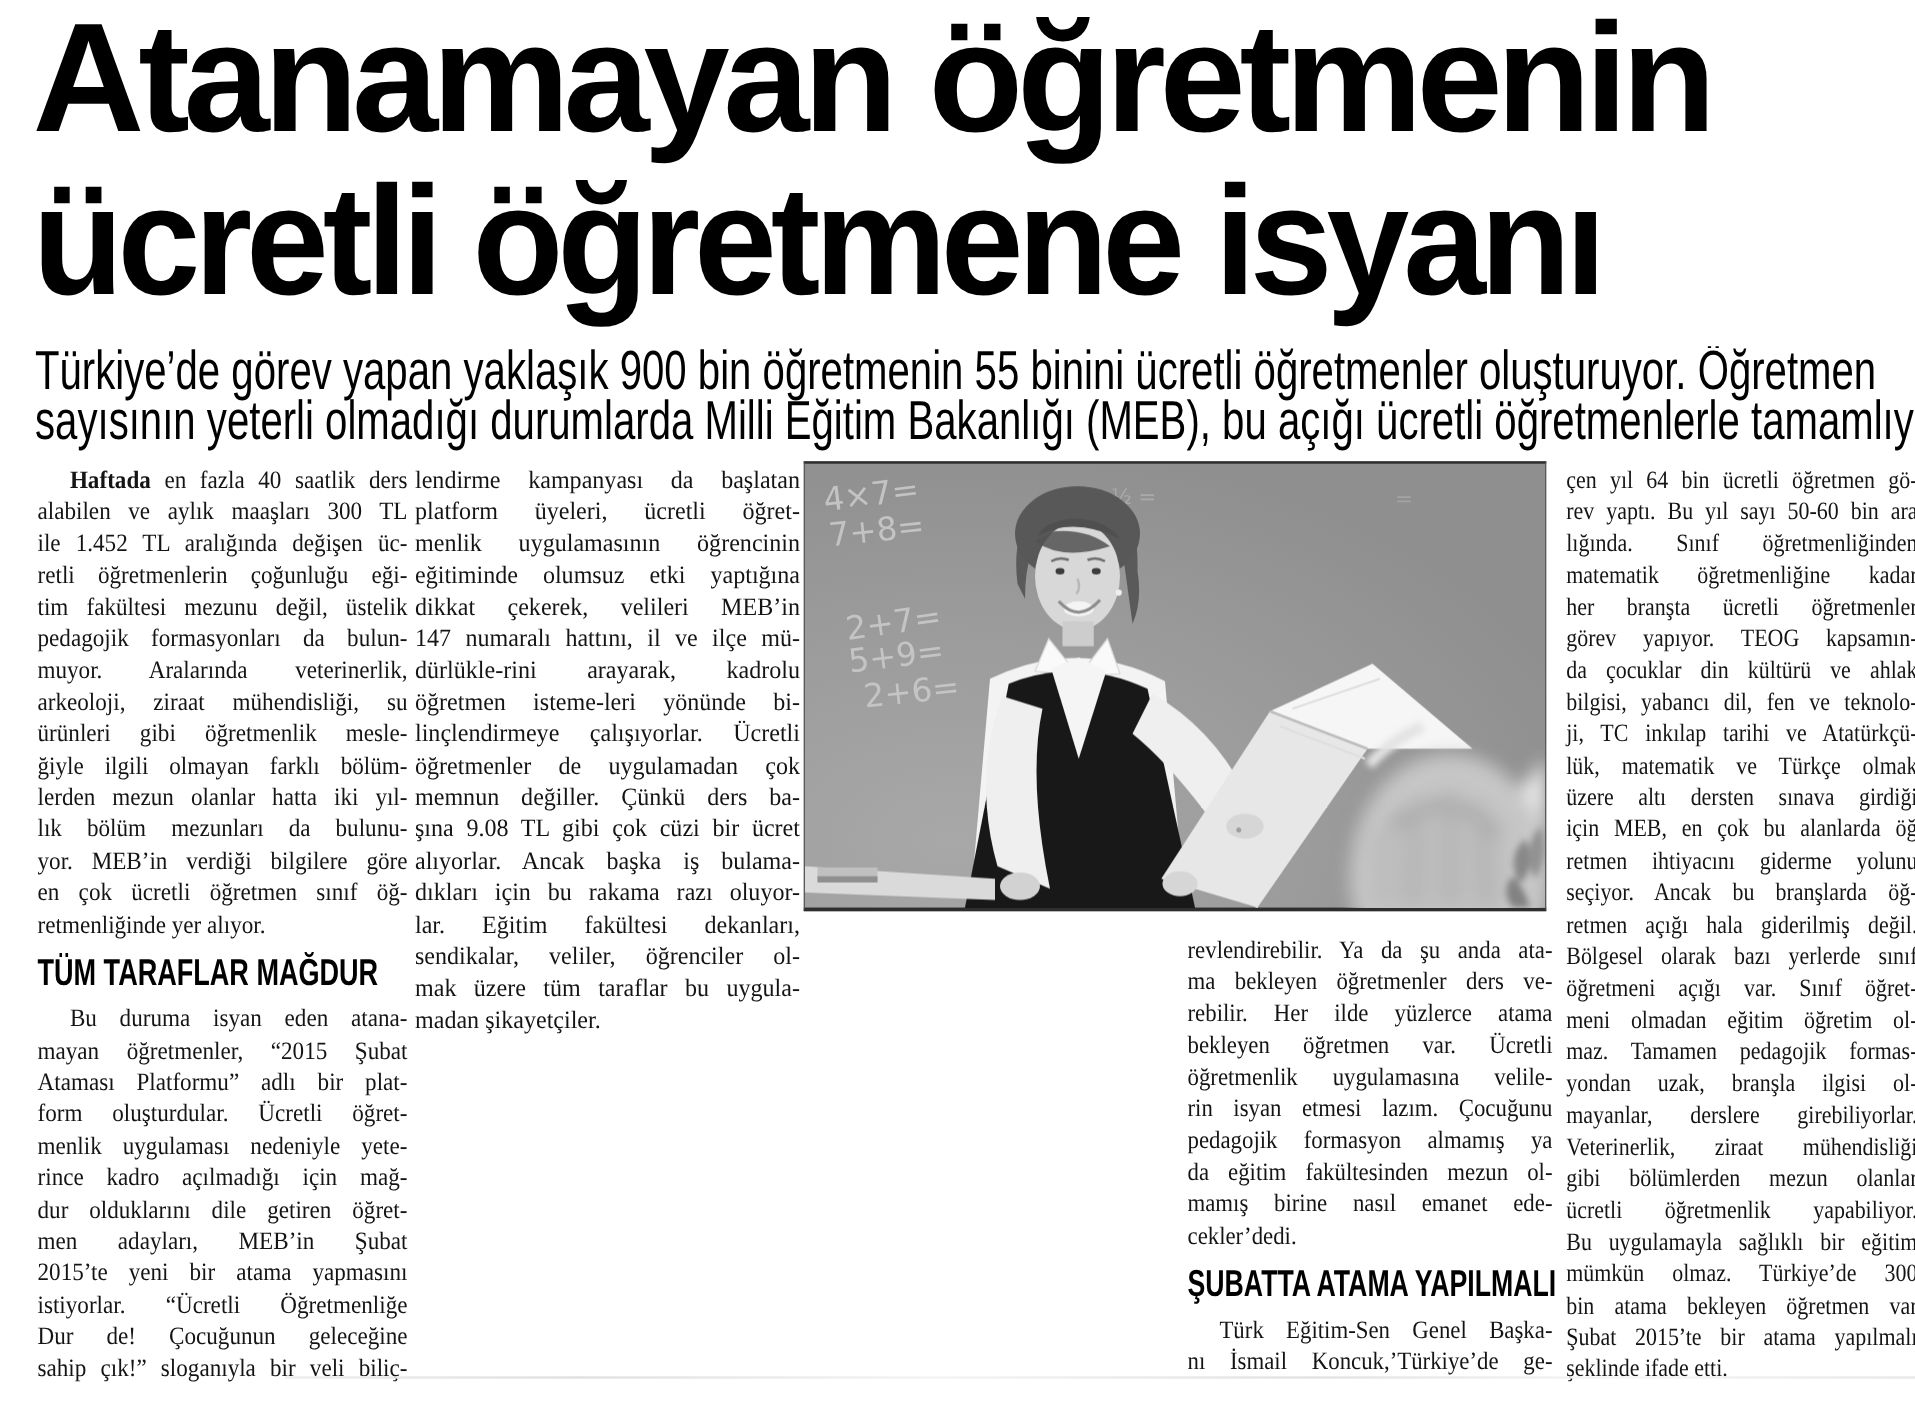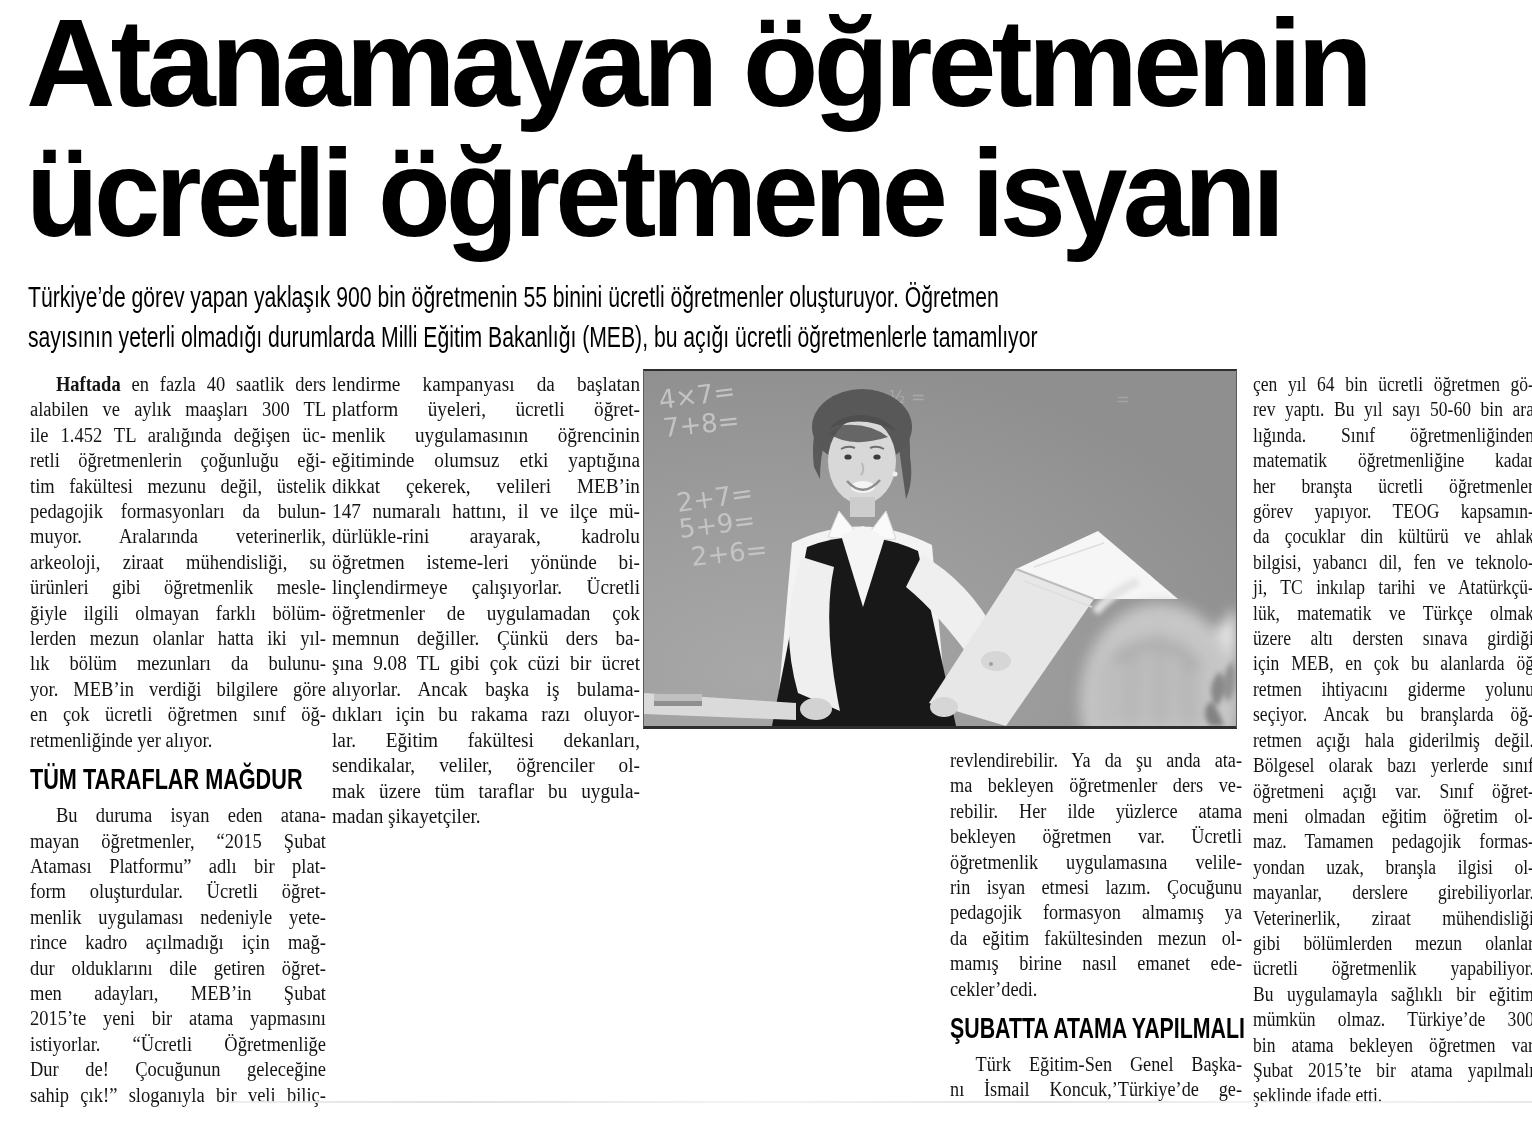--- a/index.html
+++ b/index.html
@@ -14,21 +14,21 @@
     overflow:hidden;white-space:nowrap;
     font-family:"Liberation Sans", sans-serif;font-weight:bold;
     font-size:124px;line-height:130px;letter-spacing:-5px;color:#000;
   }
   .headline .hl2{transform:scaleX(.96);transform-origin:left center;display:block;}
   
   .standfirst{
     position:absolute;left:28px;top:277px;width:1504px;height:86px;
     overflow:hidden;white-space:nowrap;
     font-family:"Liberation Sans", sans-serif;font-weight:normal;
-    font-size:29px;line-height:40px;color:#000;
+    font-size:44px;line-height:40px;color:#000;
   }
   .standfirst > div{transform:scaleX(.73);transform-origin:left center;}
   
   .col{
     position:absolute;width:320px;transform-origin:left top;
     font-size:20px;line-height:25.4px;color:#141414;
   }
   #col1{left:30px;top:372px;transform:scaleX(.925);}
   #col2{left:332px;top:372px;transform:scaleX(.9625);}
   #col3{left:950px;top:748px;transform:scaleX(.9125);}

